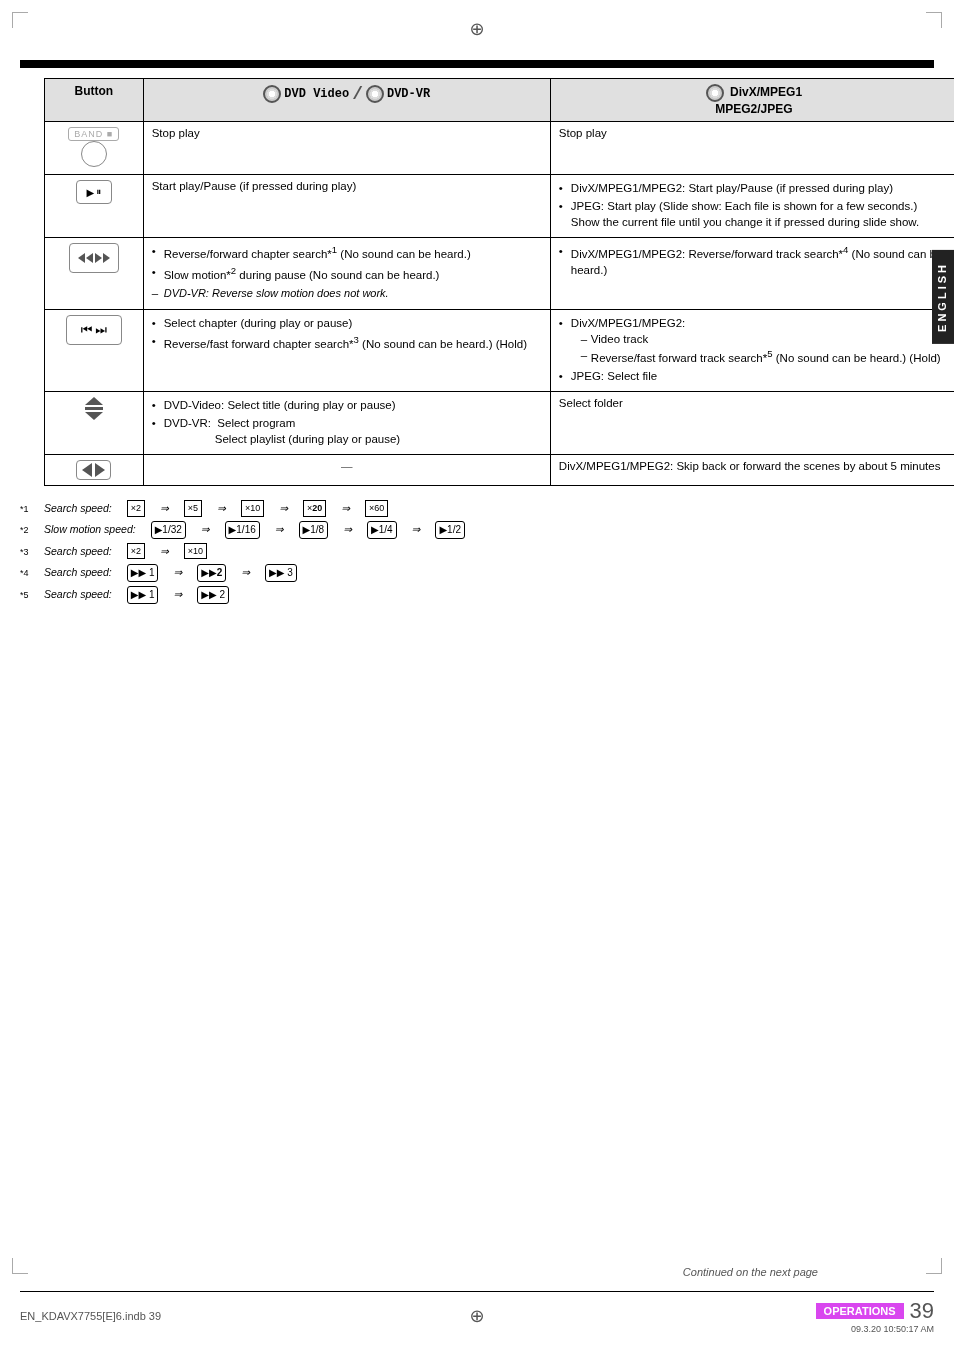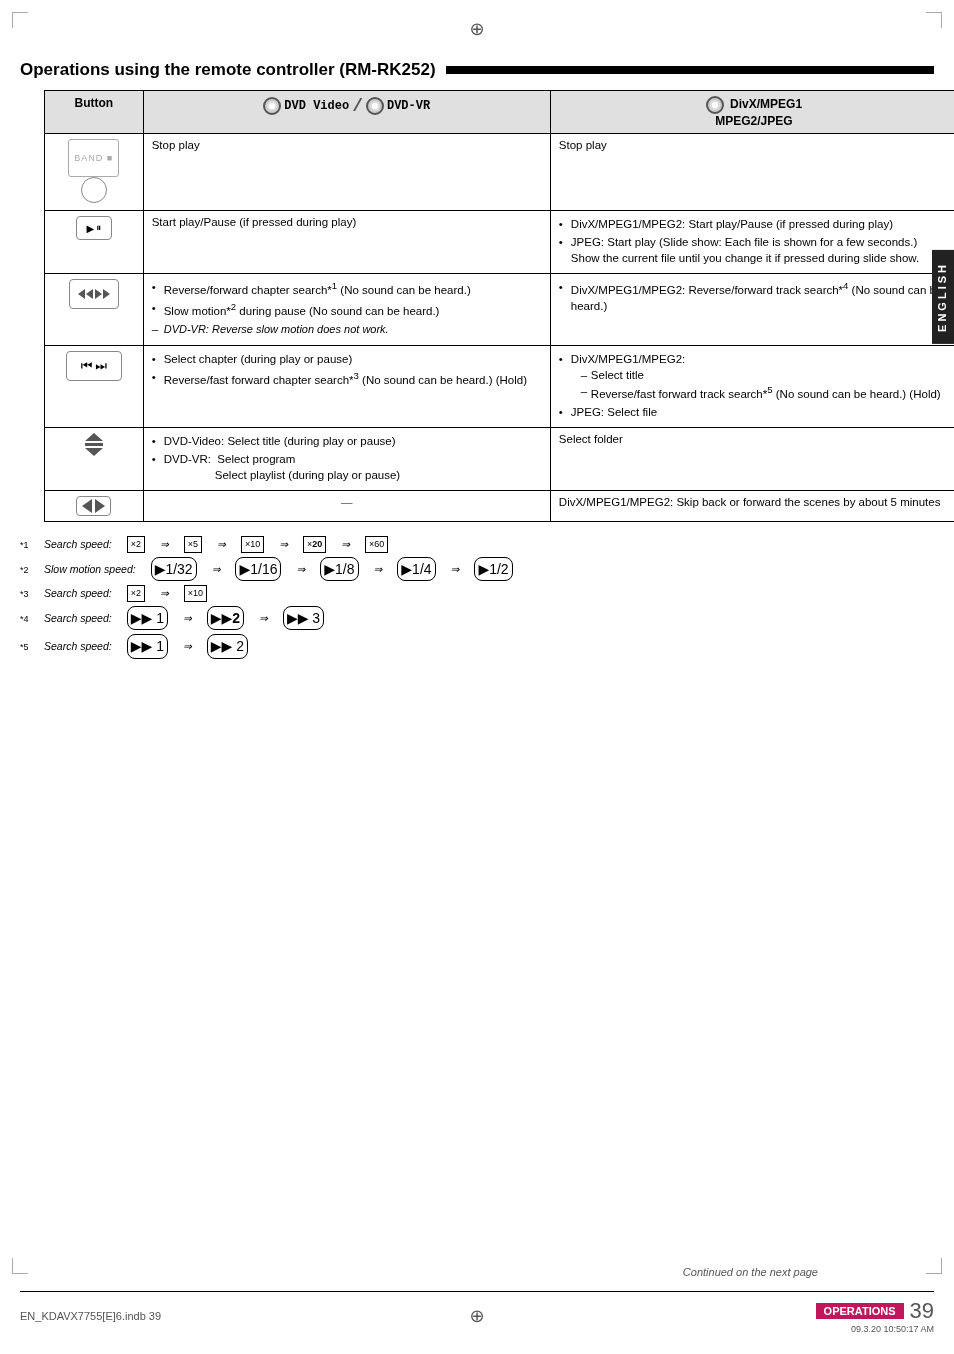--- a/index.html
+++ b/index.html
@@ -81,21 +81,21 @@
     .col-divx { width: 330px; }
 
     .button-cell {
       text-align: center;
       vertical-align: middle;
     }
     .band-btn {
       display: inline-block;
       border: 1px solid #aaa;
       border-radius: 3px;
-      padding: 13px 5px;
+      padding: 1px 5px;
       font-size: 9px;
       color: #aaa;
       letter-spacing: 1px;
     }
     .circle-btn {
       display: inline-block;
       width: 26px;
       height: 26px;
       border: 1.5px solid #888;
       border-radius: 50%;
@@ -258,22 +258,22 @@
       align-items: center;
       border: 1px solid #000;
       font-size: 9px;
       padding: 0 3px;
       font-style: normal;
     }
     .speed-box-round {
       display: inline-flex;
       align-items: center;
       border: 1px solid #000;
-      border-radius: 8px;
-      font-size: 14px;
+      border-radius: 3px;
+      font-size: 10px;
       padding: 0 3px;
       font-style: normal;
     }
 
     
     .english-sidebar {
       position: absolute;
       right: 0;
       top: 250px;
       width: 22px;
@@ -316,21 +316,21 @@
       text-align: right;
       font-size: 9px;
       color: #555;
     }
     .ops-badge {
       display: inline-flex;
       align-items: center;
       gap: 6px;
     }
     .ops-label {
-      background: #be185d;
+      background: #d946ef;
       color: #fff;
       font-weight: bold;
       font-size: 11px;
       padding: 2px 8px;
     }
     .ops-number {
       font-size: 22px;
       font-weight: normal;
     }
     .continued-text {
@@ -404,21 +404,20 @@
   <div class="corner-tl"></div>
   <div class="corner-tr"></div>
   <div class="corner-bl"></div>
   <div class="corner-br"></div>
 
   <div class="top-mark">
     <span class="compass-icon">⊕</span>
   </div>
 
   <div class="section-title">
-    <span>Operations using the remote controller (RM-RK252)</span>
     <div class="title-bar-line"></div>
   </div>
 
   <table class="main-table">
     <thead>
       <tr>
         <th class="col-button">
           <span>Button</span>
         </th>
         <th class="col-dvd">
@@ -510,21 +509,21 @@
         </td>
         <td>
           <ul class="cell-list">
             <li>Select chapter (during play or pause)</li>
             <li>Reverse/fast forward chapter search*<sup>3</sup> (No sound can be heard.) (Hold)</li>
           </ul>
         </td>
         <td>
           <ul class="cell-list">
             <li>DivX/MPEG1/MPEG2:
-              <div class="cell-sub">Select title</div>
+              <div class="cell-sub">Video track</div>
               <div class="cell-sub">Reverse/fast forward track search*<sup>5</sup> (No sound can be heard.) (Hold)</div>
             </li>
             <li>JPEG: Select file</li>
           </ul>
         </td>
       </tr>
 
       <tr>
         <td class="button-cell">
           <div class="eject-btn">

